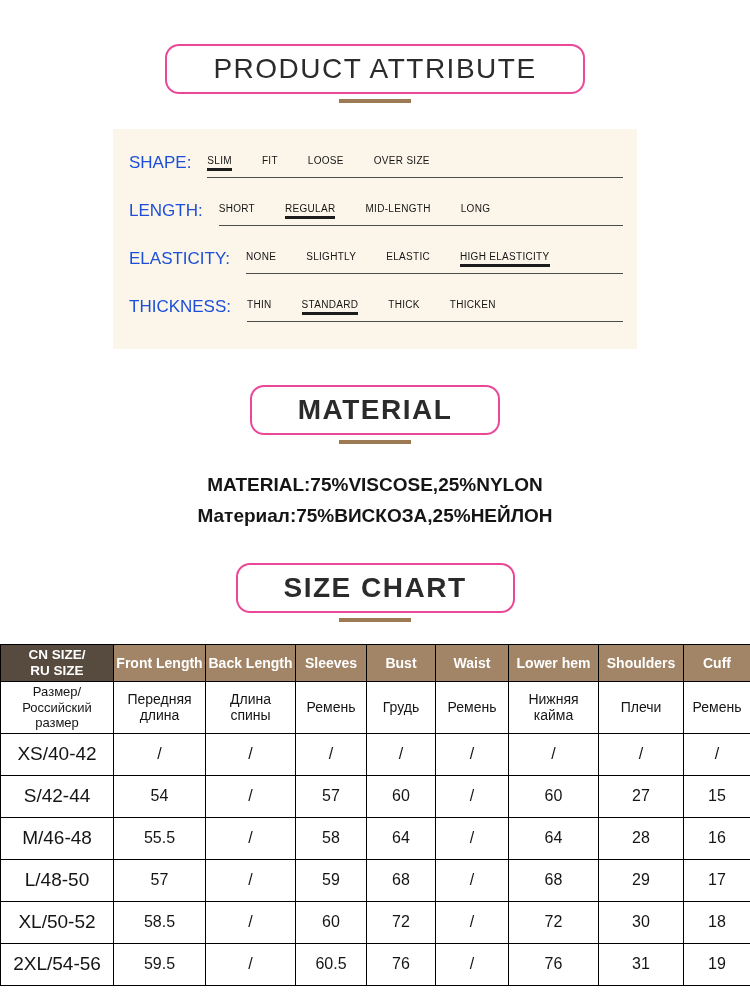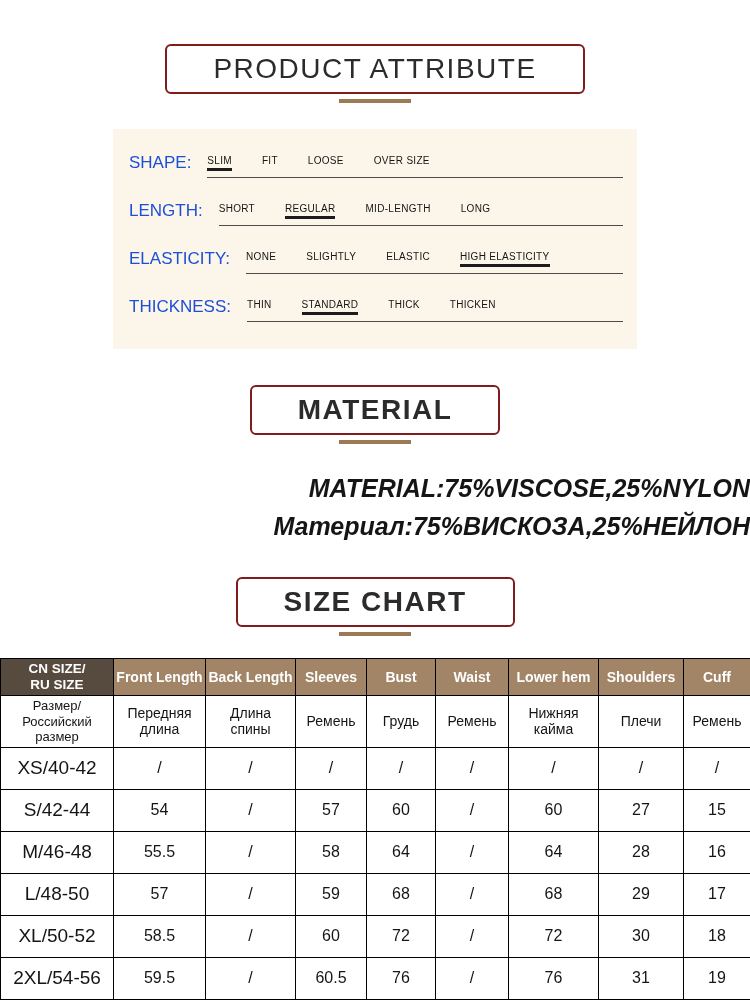--- a/index.html
+++ b/index.html
@@ -11,22 +11,22 @@
     font-family: "Liberation Sans", "DejaVu Sans", sans-serif;
     color: #151515;
   }
 
   
   .title-wrap { text-align: center; }
   .title-wrap.first { padding-top: 44px; }
   .title-wrap.gap { margin-top: 36px; font-weight: bold; }
   .title-box {
     display: inline-block;
-    border: 2px solid #7f1d1d;
-    border-radius: 6px;
+    border: 2px solid #ec4899;
+    border-radius: 14px;
     padding: 7px 46px;
     font-size: 28px;
     letter-spacing: 1.5px;
     color: #2b2b2b;
     background: #fff;
   }
   .title-underline {
     width: 72px; height: 4px;
     background: #9b7a54;
     margin: 5px auto 0;
@@ -51,21 +51,21 @@
     padding-top: 4px;
   }
   .attr-option { position: relative; white-space: nowrap; letter-spacing: 0.3px; }
   .attr-option.sel::after {
     content: "";
     position: absolute; left: 0; right: 0; bottom: -5px;
     height: 3px; background: #1c1c1c;
   }
 
   
-  .material-lines { text-align: right; margin-top: 30px; font-size: 25px; font-weight: 600; font-style: italic; }
+  .material-lines { text-align: center; margin-top: 30px; font-size: 19px; font-weight: 600; }
   .material-lines div + div { margin-top: 9px; }
 
   
   table.size-table {
     width: 746px;
     margin: 22px auto 0;
     border-collapse: collapse;
     table-layout: fixed;
   }
   .size-table th, .size-table td {

